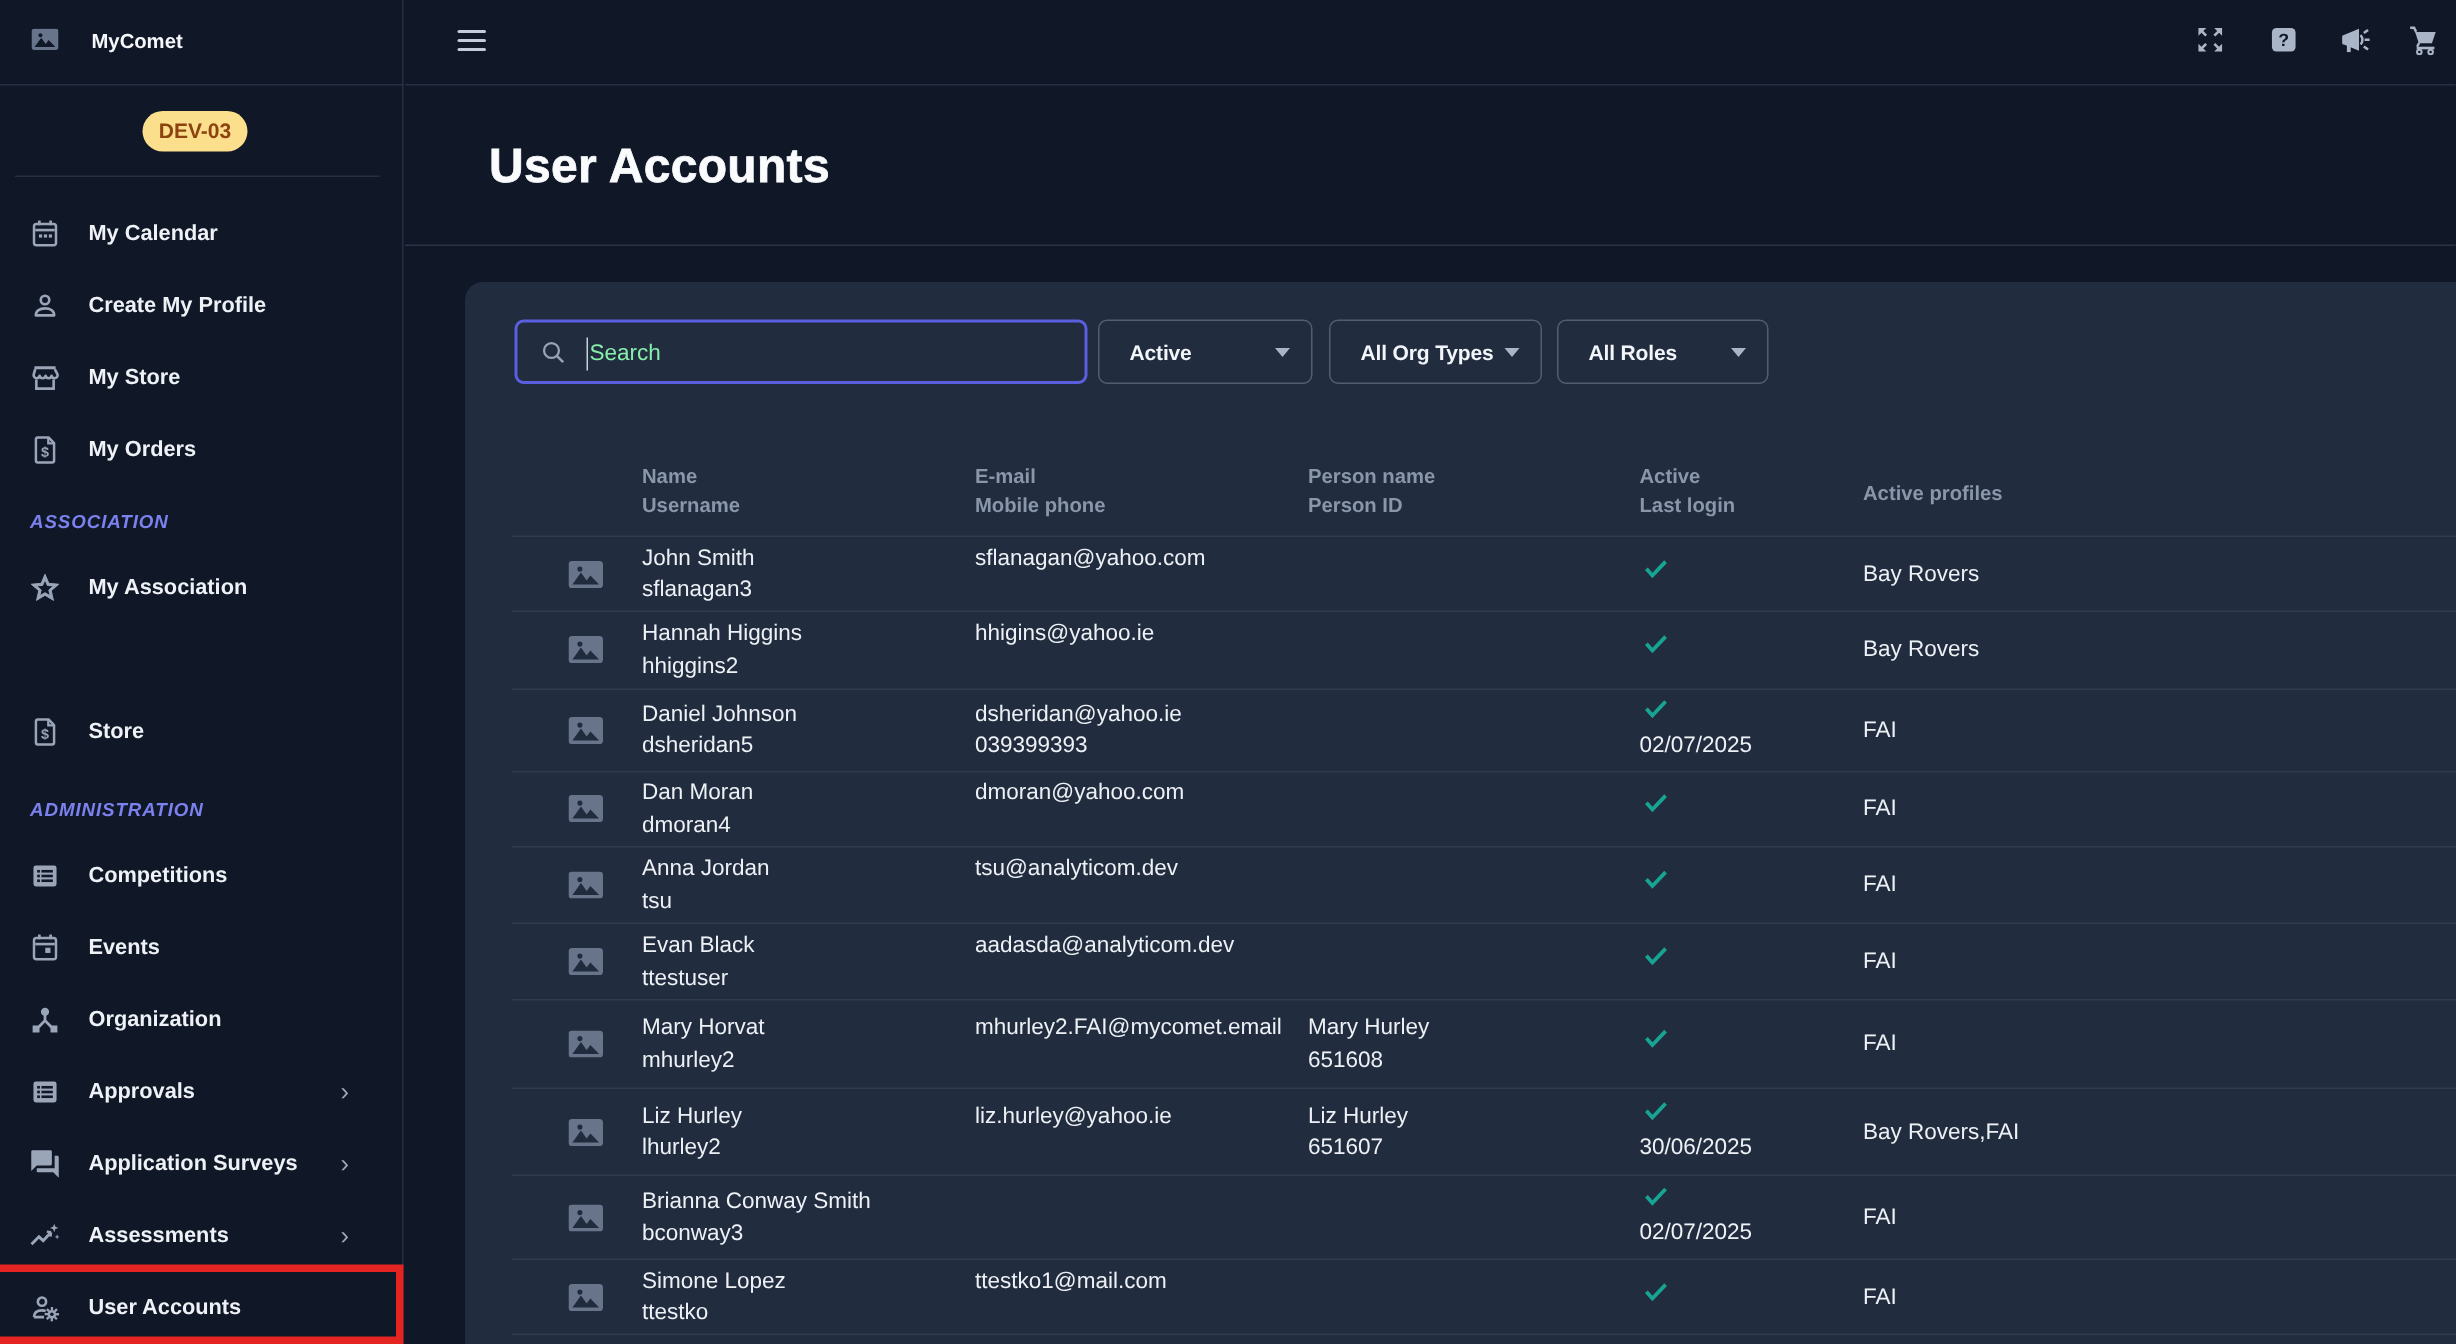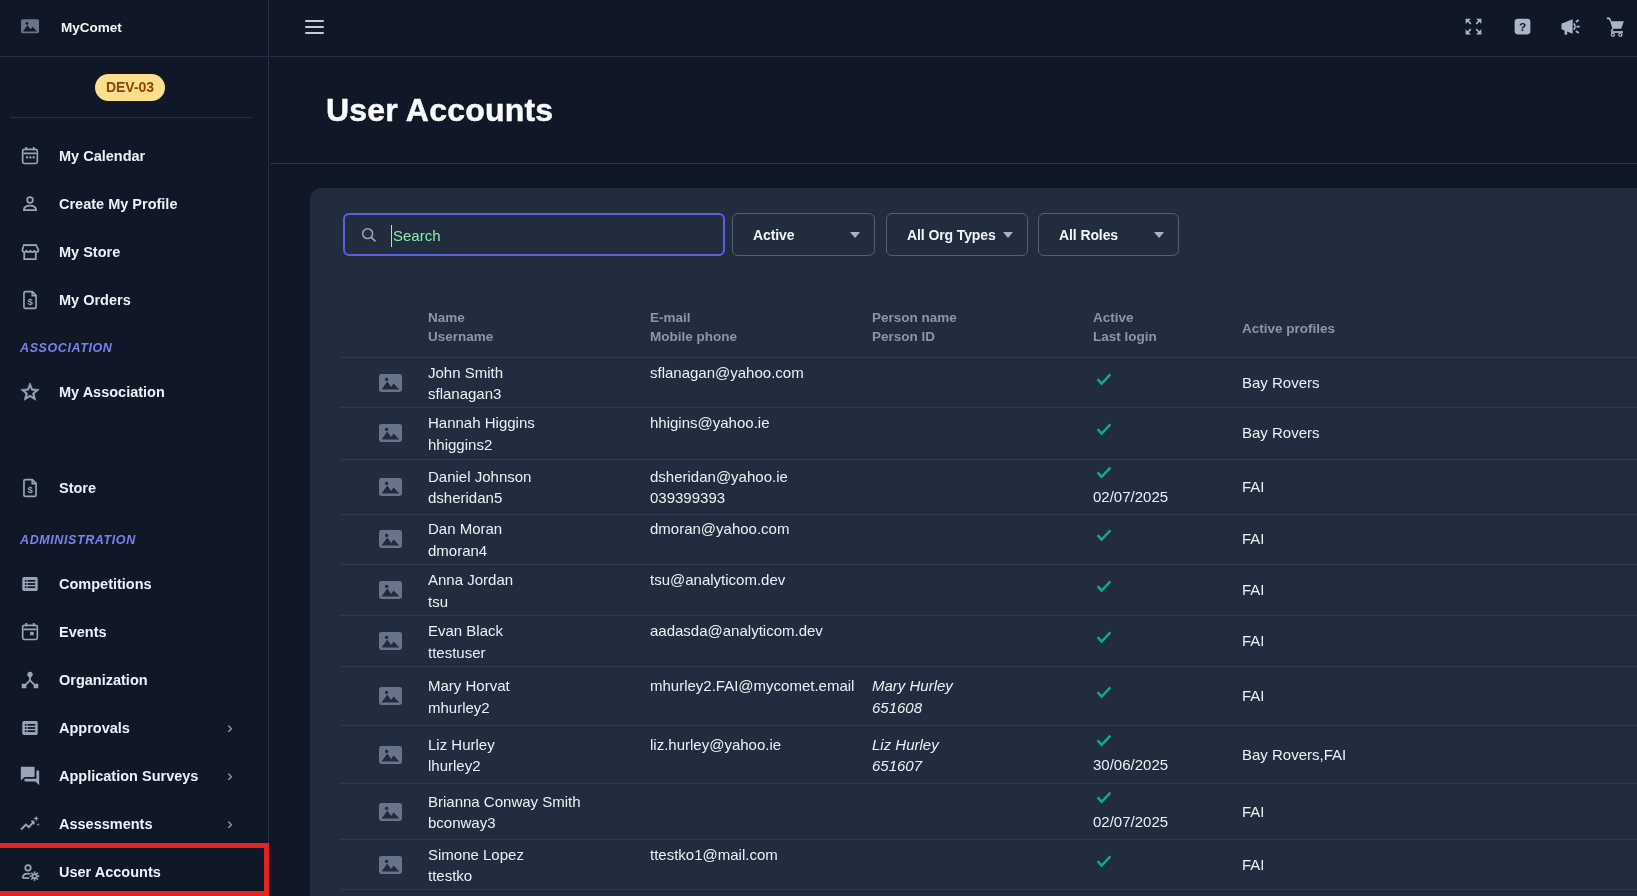--- a/index.html
+++ b/index.html
@@ -26,21 +26,21 @@
 .dd { position:absolute; top:25px; height:43px; border:1px solid #525e74; border-radius:6px; }
 .dd .lbl { position:absolute; left:20px; top:13px; font-size:14px; font-weight:bold; letter-spacing:-.1px; color:#f2f5f9; }
 .dd .arr { position:absolute; right:14px; top:18px; width:0; height:0; border-left:5.5px solid transparent; border-right:5.5px solid transparent; border-top:6.5px solid #aab4c4; }
 #thead { position:absolute; left:31px; top:0; width:1309px; }
 .hc { position:absolute; font-size:13.5px; font-weight:bold; color:#8a96aa; line-height:18.5px; }
 .row { position:absolute; left:31px; width:1309px; border-top:1px solid #303b52; }
 .av { position:absolute; left:38px; top:50%; margin-top:-9px; }
 .cell { position:absolute; top:50%; transform:translateY(-50%); font-size:15px; color:#edf1f6; line-height:21.5px; }
 .c-name { left:87px; }
 .c-mail { left:309px; }
-.c-person { left:531px;font-style:italic; }
+.c-person { left:531px; }
 .c-act { left:752px; }
 .c-act .chk { margin-left:3px; margin-bottom:7px; }
 .c-prof { left:901px; }
 </style></head>
 <body>
 <div id="topbar"></div>
 <div id="burger">
     <div style="top:19.5px"></div>
     <div style="top:25.6px"></div>
     <div style="top:31.7px"></div>

